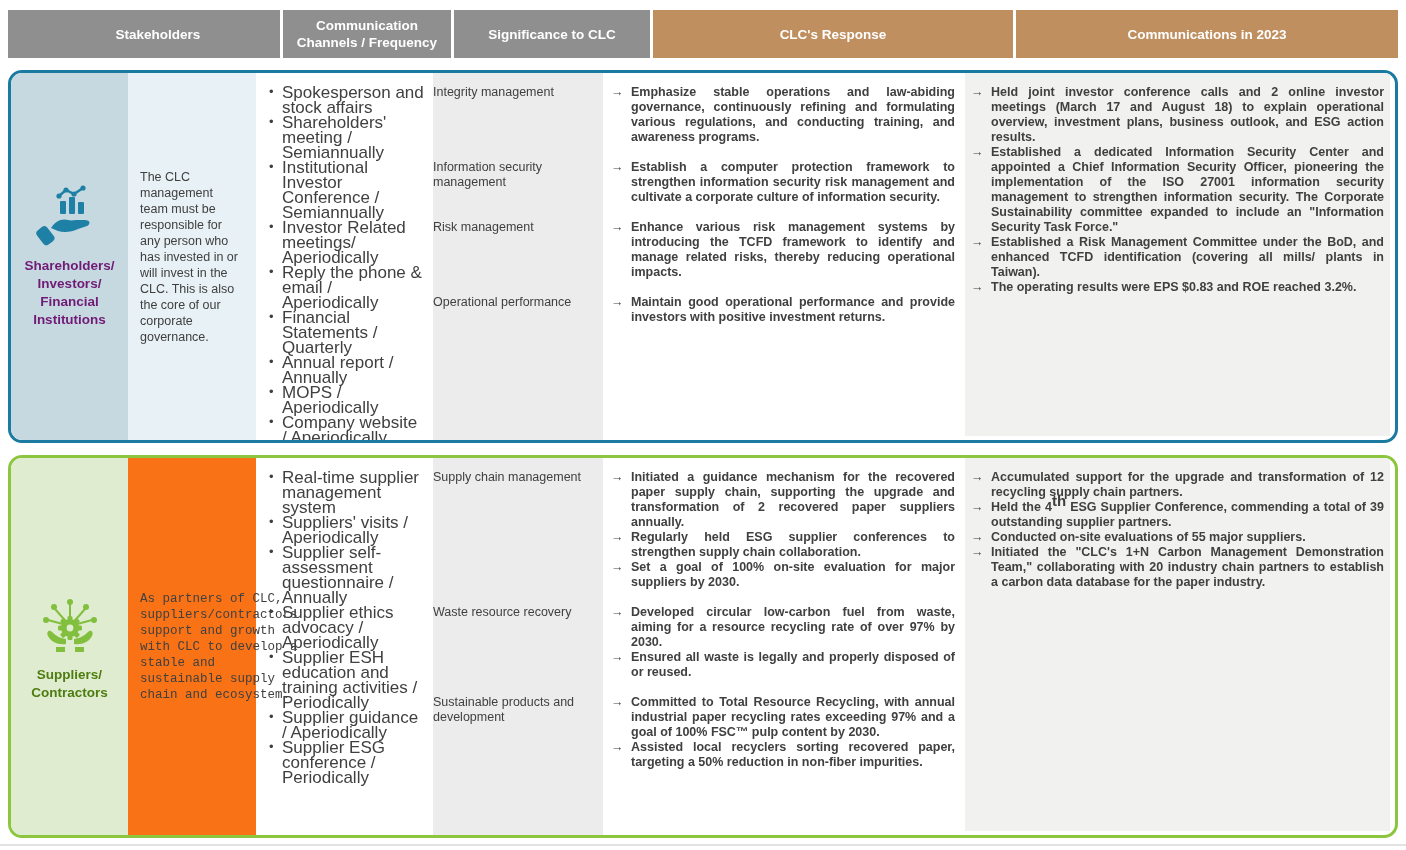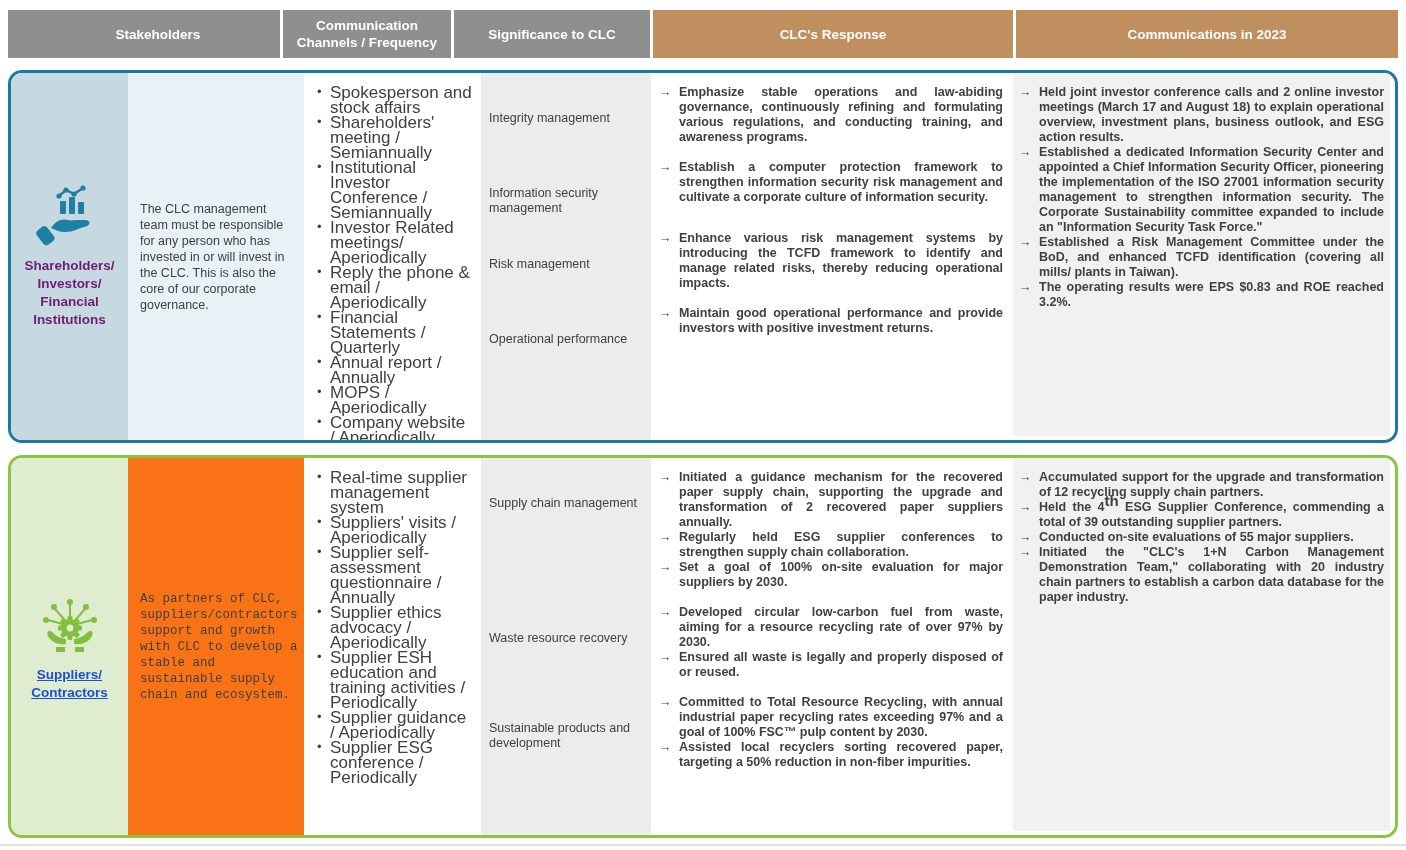--- a/index.html
+++ b/index.html
@@ -29,37 +29,37 @@
     display: flex; overflow: hidden; background: #fff;
   }
   .card.s1 { border-color: #1b7aa0; height: 373px; }
   .card.s2 { border-color: #8cc63f; height: 383px; }
 
   .stake-cell { width: 117px; flex: none; display: flex; flex-direction: column; align-items: center; justify-content: center; }
   .s1 .stake-cell { background: #c6d9e1; }
   .s2 .stake-cell { background: #dfeccf; }
   .stake-label { font-weight: bold; font-size: 13.5px; line-height: 18px; text-align: center; margin-top: 10px; padding: 0 5px; }
   .s1 .stake-label { color: #701a75; }
-  .s2 .stake-label { color: #1d4ed8; text-decoration: underline; }
-
-  .desc-cell { width: 176px; flex: none; display: flex; align-items: center; padding: 0 12px; font-size: 12.5px; line-height: 16px; }
+  .s2 .stake-label { color: #4d7c0f; }
+
+  .desc-cell { width: 128px; flex: none; display: flex; align-items: center; padding: 0 12px; font-size: 12.5px; line-height: 16px; }
   .s1 .desc-cell { background: #e8f1f5; }
   .s2 .desc-cell { background: #f97316; font-family: Liberation Mono, monospace; }
 
   .sig-cell { width: 177px; flex: none; padding: 12px 8px 0 10px; font-size: 17px; line-height: 15px; }
   .sig-item { position: relative; padding-left: 16px; }
   .sig-item::before { content: "\2022"; position: absolute; left: 3px; top: -1px; font-size: 13px; }
 
   .pairs {
     width: 532px; flex: none;
     display: grid; grid-template-columns: 170px 1fr; row-gap: 15px;
     align-content: start; padding-top: 12px;
     background: linear-gradient(90deg, #ececec 0, #ececec 170px, #ffffff 170px);
   }
-  .topic { padding: 0 6px 0 8px; font-size: 12.5px; line-height: 15px; margin-top: 26px; }
+  .topic { padding: 0 6px 0 0; font-size: 12.5px; line-height: 15px; }
   .resp-group { padding: 0 10px 0 6px; }
 
   .arrow-item { display: flex; font-size: 12.5px; line-height: 15px; }
   .arrow-glyph { flex: 0 0 22px; padding-left: 2px; }
   .arrow-text { flex: 1; text-align: justify; font-weight: bold; }
   .arrow-text sup { font-size: 15px; line-height: 0; vertical-align: super; }
 
   .comms-cell { flex: 1; background: #f1f1f0; margin: 0 5px 4px 0; padding: 12px 6px 0 4px; }
 
   .bottom-rule { margin-top: 6px; height: 2px; background: #e2e2e2; width: 1406px; }

